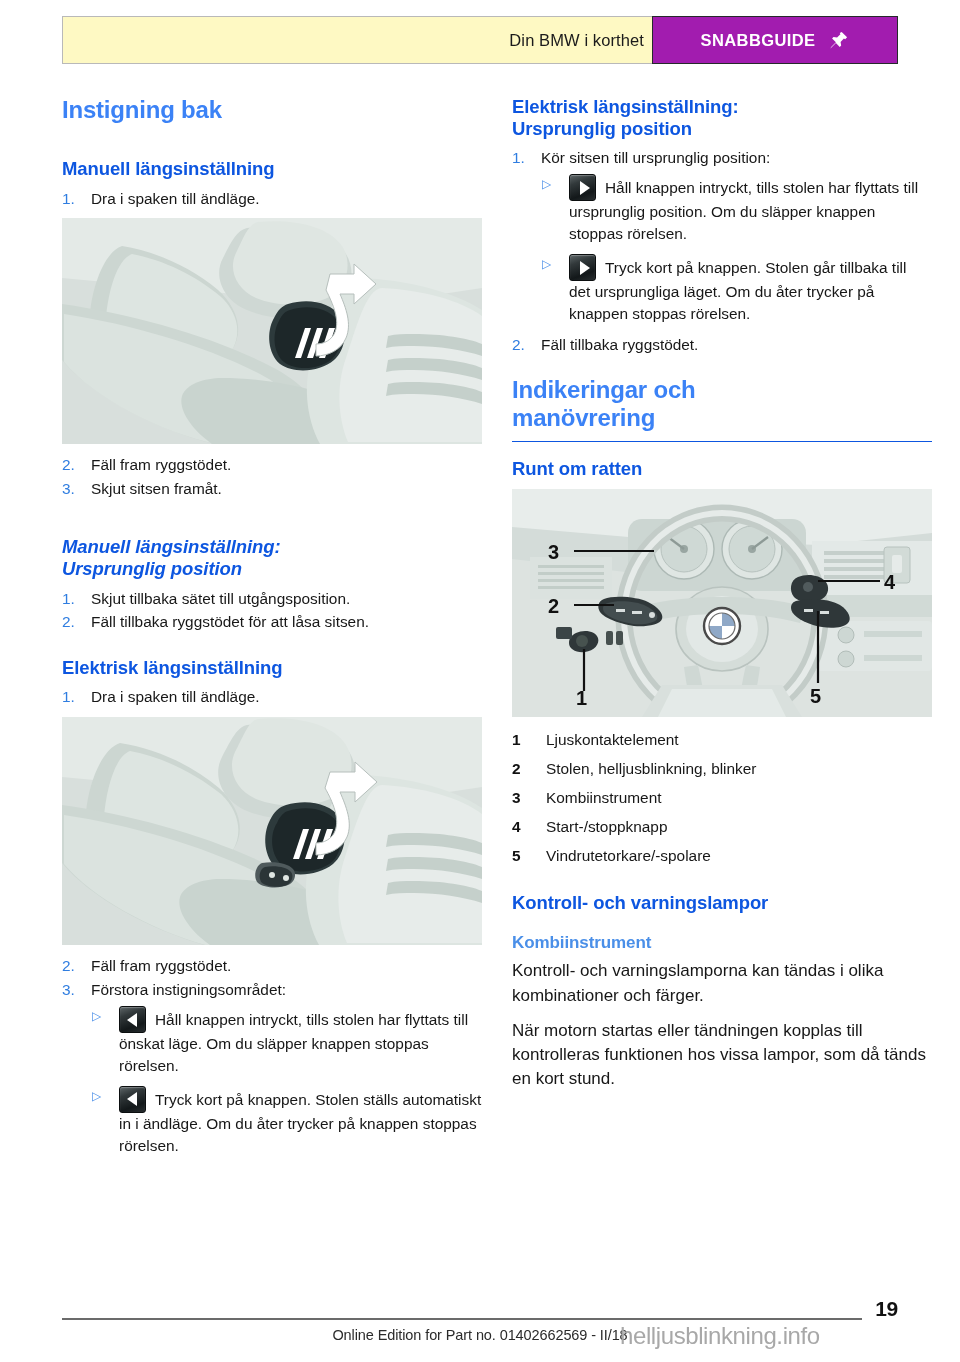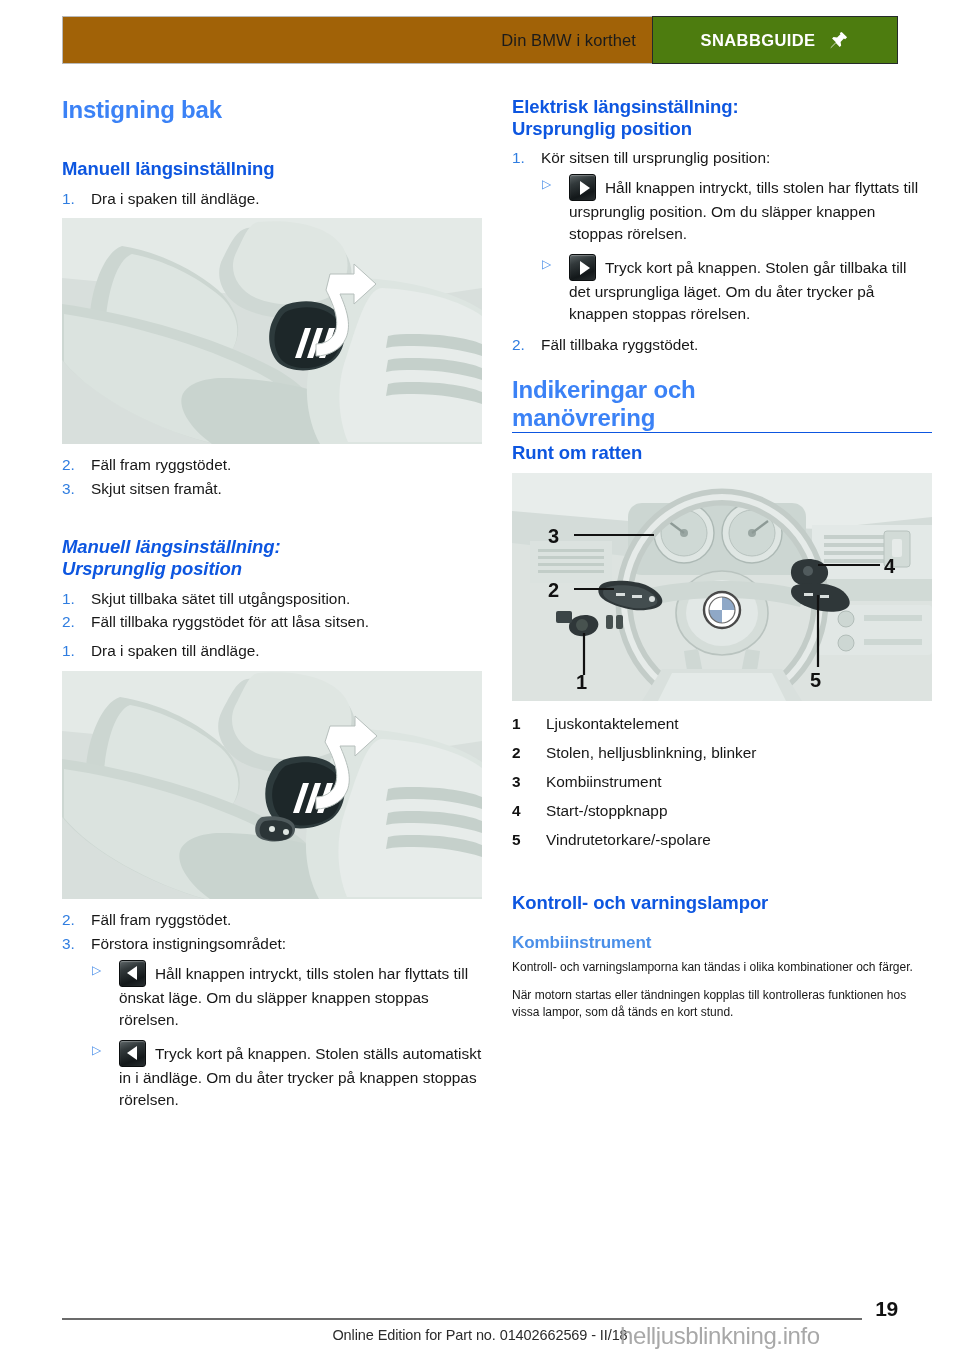--- a/index.html
+++ b/index.html
@@ -23,31 +23,31 @@
     display: flex;
     align-items: stretch;
   }
   .header-tab-light {
     flex: 0 0 590px;
     border: 1px solid #b9b9b9;
     border-right: none;
     display: flex;
     align-items: center;
     justify-content: flex-end;
-    padding-right: 16px;
-    background: #a16207;
+    padding-right: 8px;
+    background: #fef9c3;
   }
   .header-tab-light .label {
     font-size: 16.5px;
     color: #1b1b1b;
     letter-spacing: 0.1px;
   }
   .header-tab-dark {
     flex: 1 1 auto;
-    background: #4d7c0f;
+    background: #a21caf;
     display: flex;
     align-items: center;
     justify-content: center;
     gap: 14px;
     border: 1px solid #252a2b;
   }
   .header-tab-dark .label {
     font-size: 16.5px;
     font-weight: bold;
     color: #ffffff;
@@ -67,40 +67,41 @@
   
   h1.chapter {
     font-size: 24px;
     font-weight: bold;
     color: #3b82f6;
     line-height: 1.18;
     letter-spacing: -0.2px;
   }
   h1.chapter.underlined {
     border-bottom: 1.6px solid #0d56e0;
-    margin-bottom: 9px;
+    padding-bottom: 9px;
+    margin-bottom: 16px;
   }
   h2.section {
     font-size: 18.5px;
     font-weight: bold;
     color: #0d56e0;
     line-height: 1.2;
     letter-spacing: -0.1px;
   }
   h3.sub {
     font-size: 17px;
     font-weight: bold;
     color: #4a8fe8;
     line-height: 1.22;
     letter-spacing: -0.1px;
   }
 
   
   p.body {
-    font-size: 12px;
+    font-size: 17px;
     color: #171717;
     line-height: 1.42;
   }
 
   
   ol.steps { list-style: none; }
   ol.steps > li {
     position: relative;
     padding-left: 29px;
     font-size: 15.4px;
@@ -300,20 +301,21 @@
     <li>
       <span class="num">1.</span>
       <span>Skjut tillbaka sätet till utgångsposition.</span>
     </li>
     <li>
       <span class="num">2.</span>
       <span>Fäll tillbaka ryggstödet för att låsa sitsen.</span>
     </li>
   </ol>
 
+  <h2 class="section" style="margin-top:24px;">Elektrisk längsinställning</h2>
 
   <ol class="steps" style="margin-top:7px;">
     <li>
       <span class="num">1.</span>
       <span>Dra i spaken till ändläge.</span>
     </li>
   </ol>
 
   <div class="illus" style="height:228px; margin-top:9px;">
     <svg viewBox="0 0 420 228" preserveAspectRatio="none" aria-hidden="true">
@@ -526,21 +528,21 @@
     <li>
       <span class="lnum">4</span>
       <span>Start-/stoppknapp</span>
     </li>
     <li>
       <span class="lnum">5</span>
       <span>Vindrutetorkare/-spolare</span>
     </li>
   </ul>
 
-  <h2 class="section" style="margin-top:41px;">Kontroll- och varningslampor</h2>
+  <h2 class="section" style="margin-top:25px;">Kontroll- och varningslampor</h2>
 
   <h3 class="sub" style="margin-top:18px;">Kombiinstrument</h3>
 
   <p class="body" style="margin-top:6px;">Kontroll- och varningslamporna kan tändas i olika kombinationer och färger.</p>
   <p class="body" style="margin-top:11px;">När motorn startas eller tändningen kopplas till kontrolleras funktionen hos vissa lampor, som då tänds en kort stund.</p>
 
 </div>
 
 <div class="footer-rule"></div>
 <div class="page-no">19</div>

